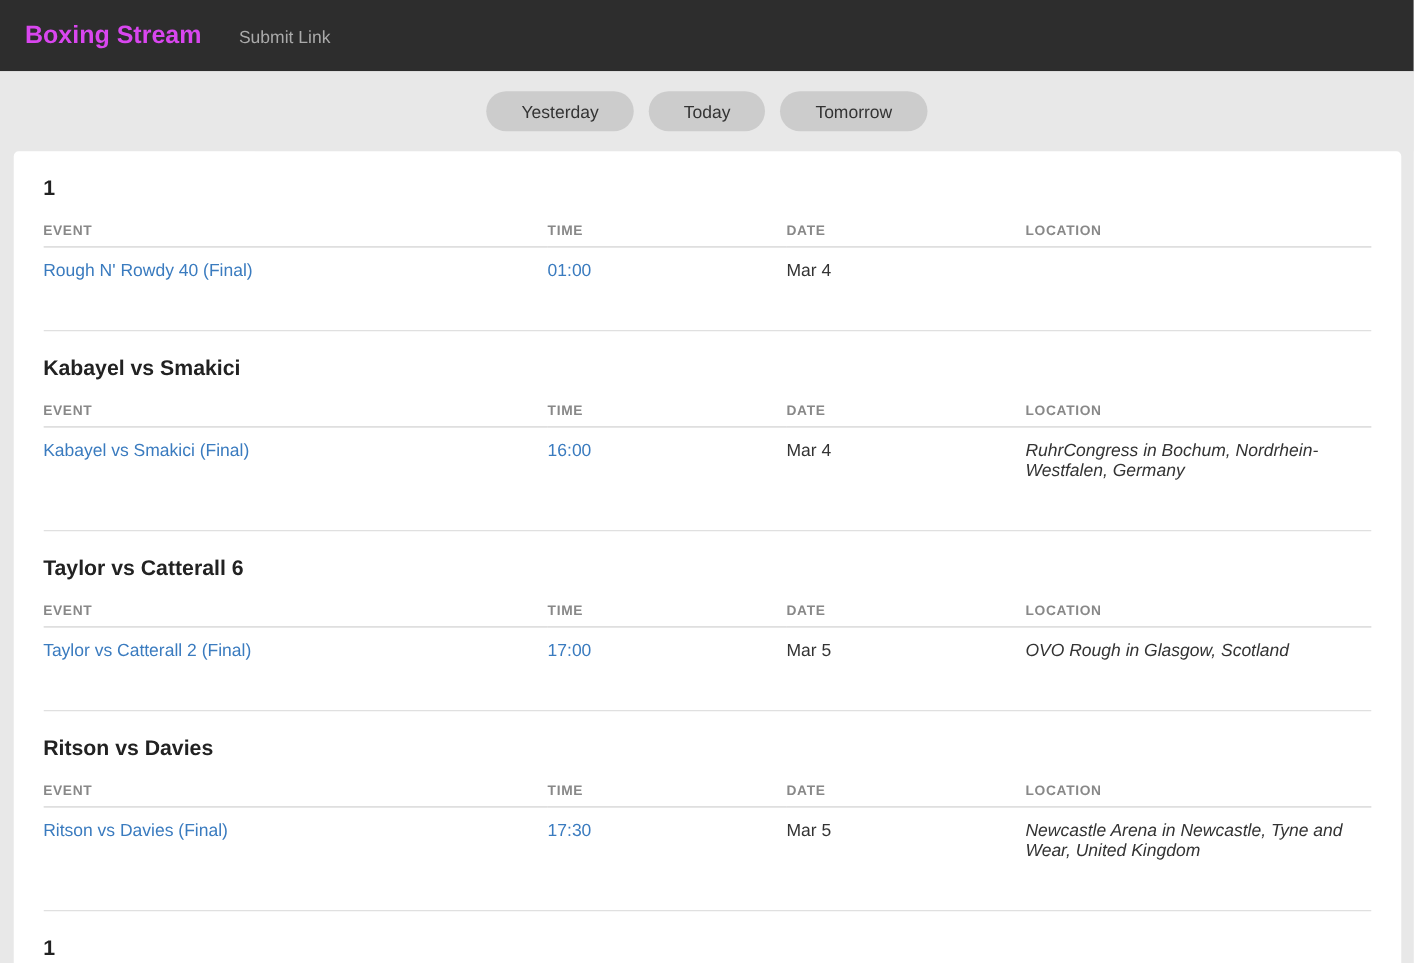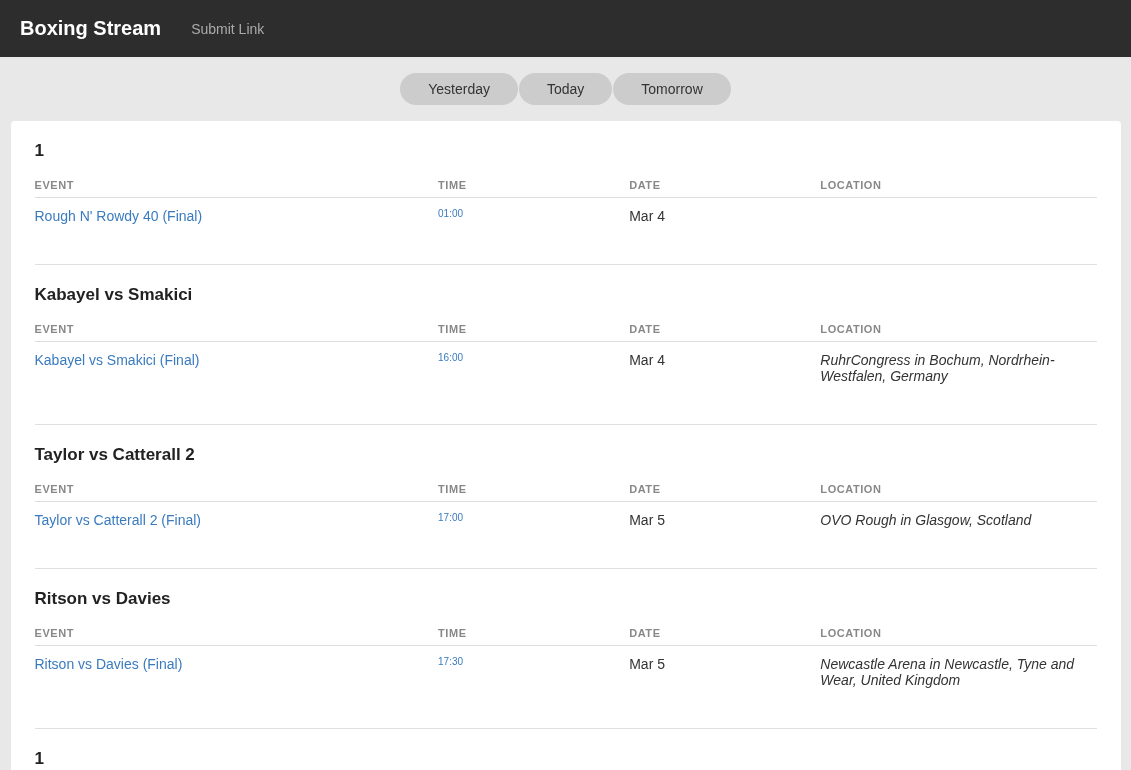--- a/index.html
+++ b/index.html
@@ -7,39 +7,39 @@
 
     
     #header {
       background: #2d2d2d;
       display: flex;
       align-items: center;
       padding: 0 20px;
       height: 57px;
     }
     #header .brand {
-      color: #ffffff;
+      color: #d946ef;
       font-size: 20px;
       font-weight: bold;
       margin-right: 30px;
     }
     #header .submit-link {
       color: #aaaaaa;
       font-size: 14px;
       cursor: pointer;
       text-decoration: none;
     }
 
     
     #nav-bar {
       background: #e8e8e8;
       display: flex;
       justify-content: center;
       padding: 16px 0;
-      gap: 1px;
+      gap: 12px;
     }
     .nav-tab {
       background: #cccccc;
       border: none;
       border-radius: 20px;
       padding: 8px 28px;
       font-size: 14px;
       cursor: pointer;
       color: #333;
     }
@@ -90,21 +90,21 @@
       color: #333;
       vertical-align: top;
     }
     .event-table tbody tr td.event-link a {
       color: #3a7bbf;
       text-decoration: none;
       font-size: 14px;
     }
     .event-table tbody tr td.time-cell {
       color: #3a7bbf;
-      font-size: 10px;
+      font-size: 14px;
     }
     .event-table tbody tr td.location-cell {
       color: #333;
       font-size: 14px;
       font-style: italic;
     }
 
     .divider {
       border: none;
       border-top: 1px solid #e0e0e0;
@@ -165,21 +165,21 @@
             <td class="event-link"><a href="#">Kabayel vs Smakici (Final)</a></td>
             <td class="time-cell">16:00</td>
             <td>Mar 4</td>
             <td class="location-cell">RuhrCongress in Bochum, Nordrhein-Westfalen, Germany</td>
           </tr>
         </tbody>
       </table>
     </div>
     <hr class="divider">
     <div class="event-group">
-      <div class="group-title">Taylor vs Catterall 2</div>
+      <div class="group-title">Taylor vs Catterall 6</div>
       <table class="event-table">
         <thead>
           <tr>
             <th class="col-event">EVENT</th>
             <th class="col-time">TIME</th>
             <th class="col-date">DATE</th>
             <th class="col-location">LOCATION</th>
           </tr>
         </thead>
         <tbody>

